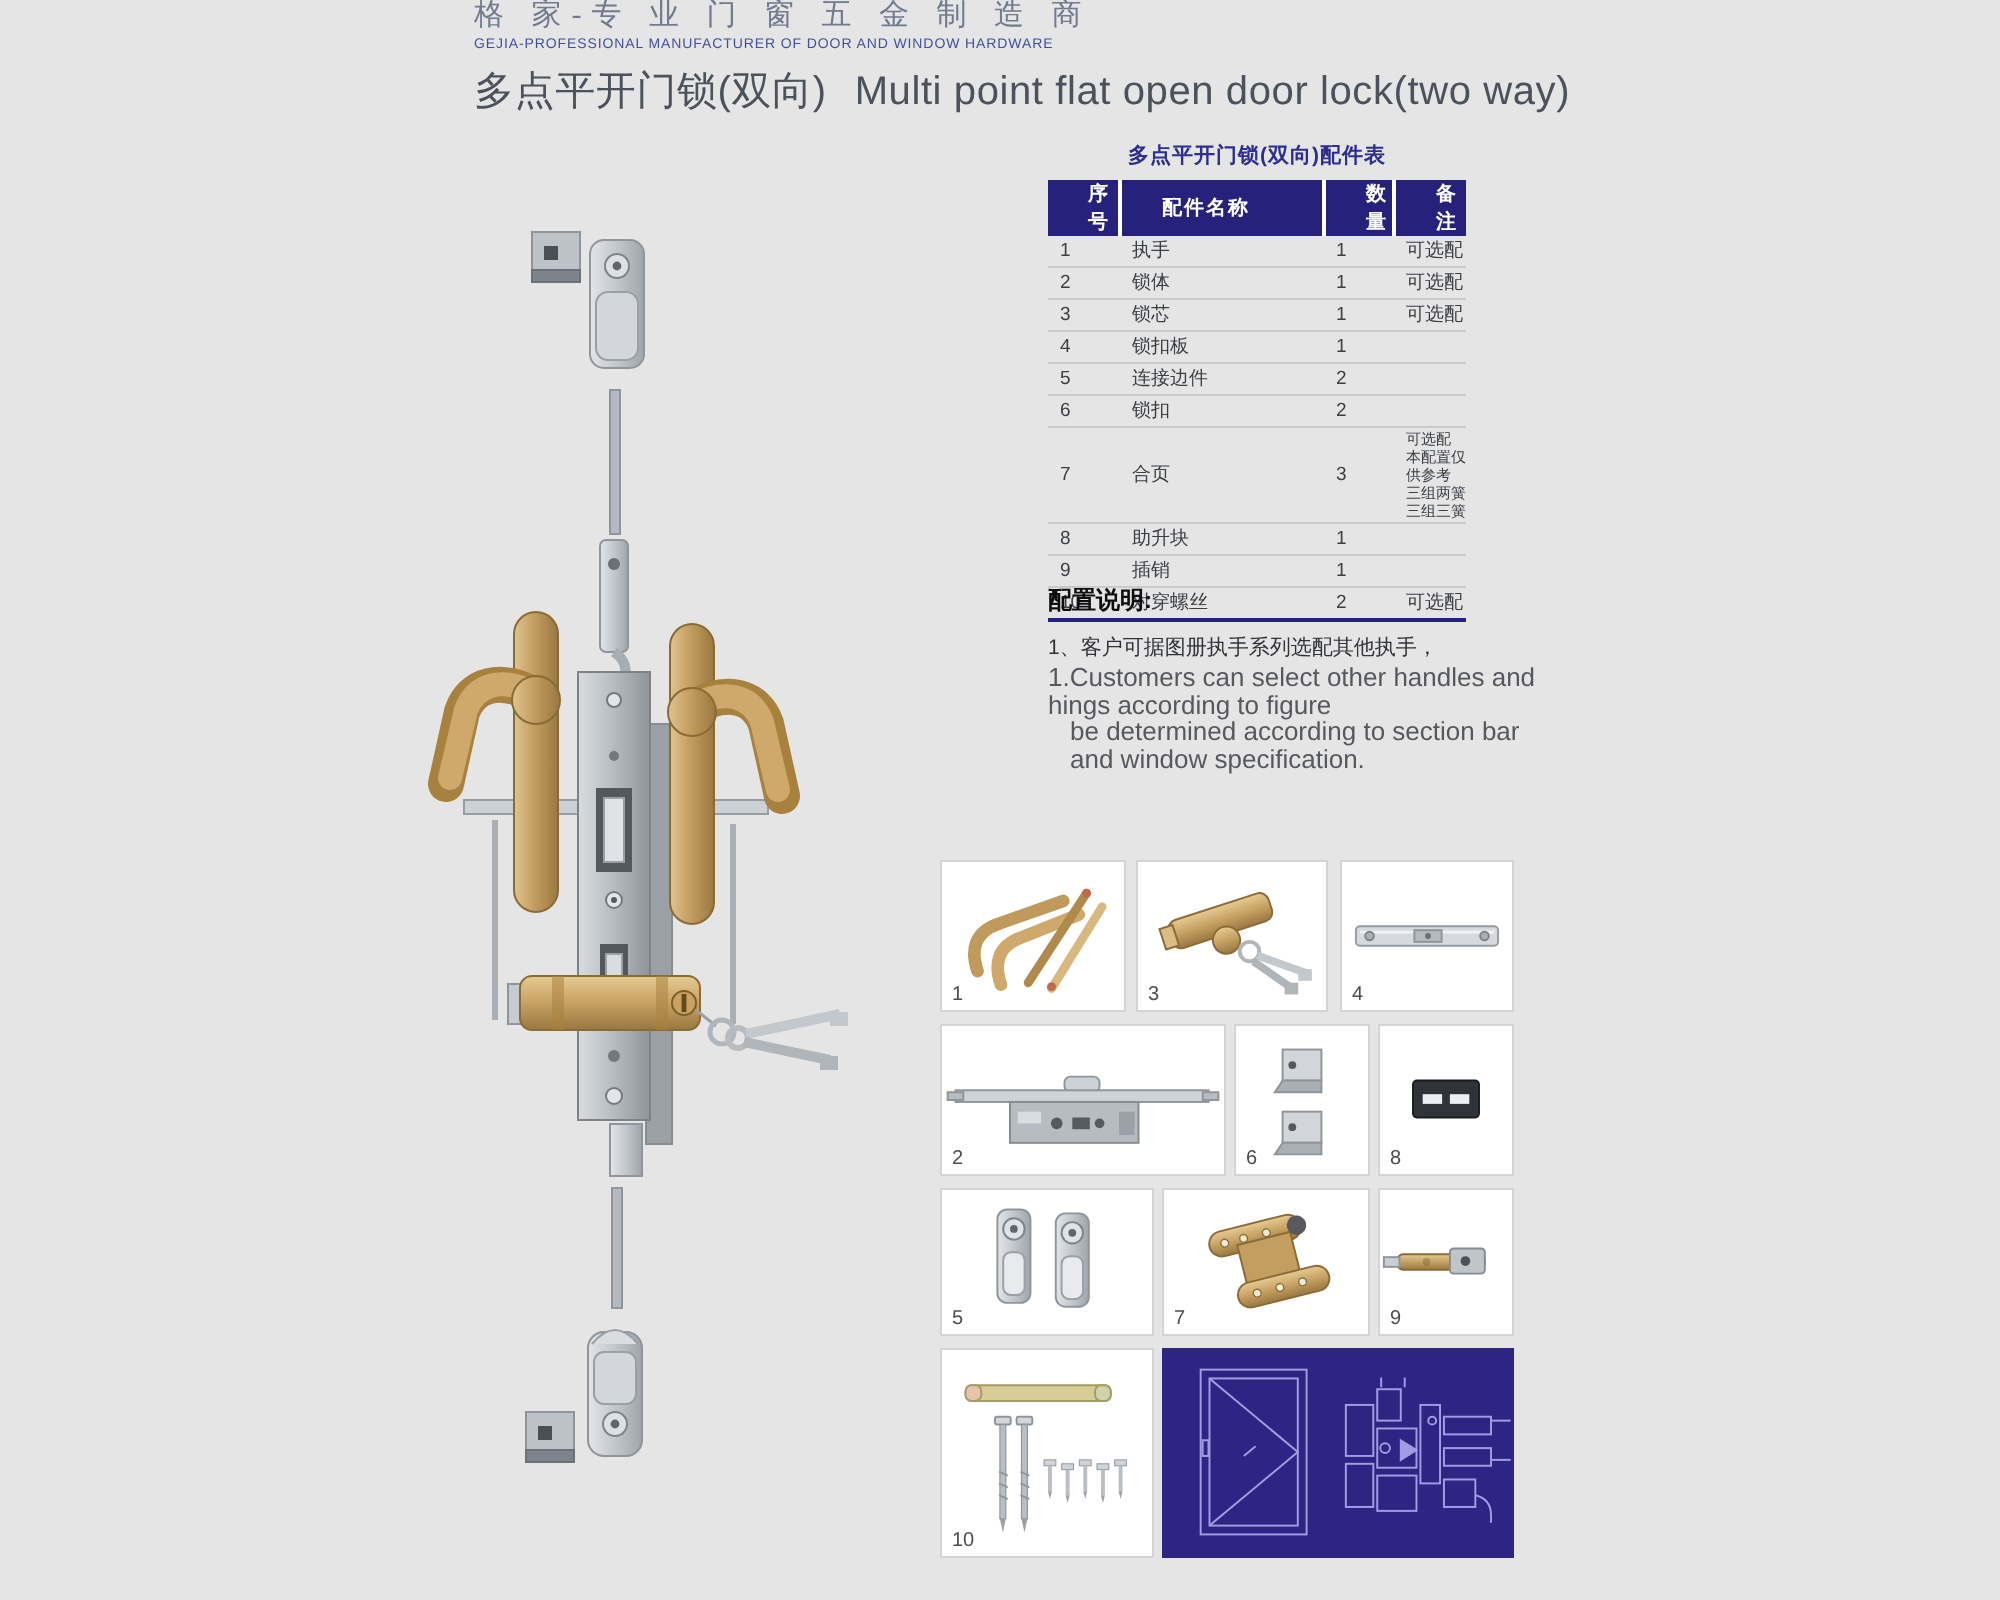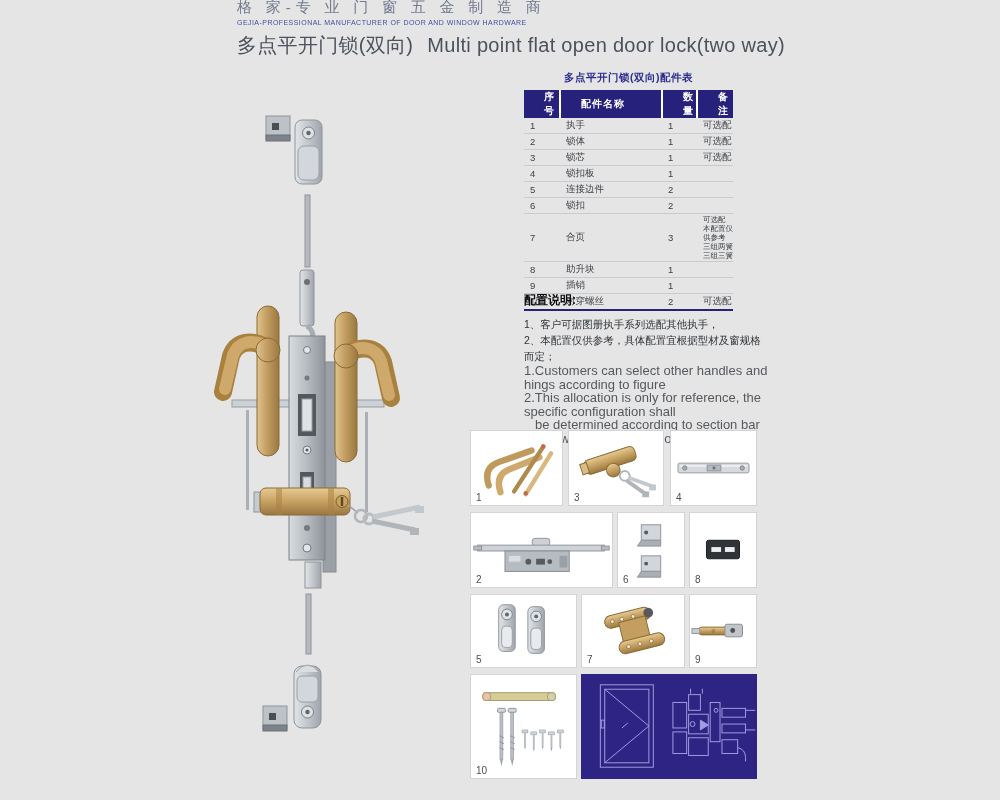--- a/index.html
+++ b/index.html
@@ -255,23 +255,21 @@
         <td>对穿螺丝</td>
         <td>2</td>
         <td>可选配</td>
       </tr>
     </tbody>
   </table>
 
   <div class="notes">
     <div class="notes-heading">配置说明:</div>
     <div class="note-cn">1、客户可据图册执手系列选配其他执手，</div>
-    <div class="note-cn">2、本配置仅供参考，具体配置宜根据型材及窗规格而定；</div>
     <div class="note-en">1.Customers can select other handles and hings according to figure</div>
-    <div class="note-en">2.This allocation is only for reference, the specific configuration shall</div>
     <div class="note-en indent">be determined according to section bar and window specification.</div>
   </div>
 
   <div class="gallery">
 
     <div class="cell" style="left:0;top:0;width:93px;height:76px;">
       <svg viewBox="0 0 93 76">
         <path d="M18,56 Q12,38 28,32 L62,20" fill="none" stroke="#bf9a5c" stroke-width="6.5" stroke-linecap="round"></path>
         <path d="M30,63 Q24,45 40,39 L70,27" fill="none" stroke="#cfa96b" stroke-width="6.5" stroke-linecap="round"></path>
         <line x1="44" y1="62" x2="74" y2="16" stroke="#b08a4a" stroke-width="4.5" stroke-linecap="round"></line>

